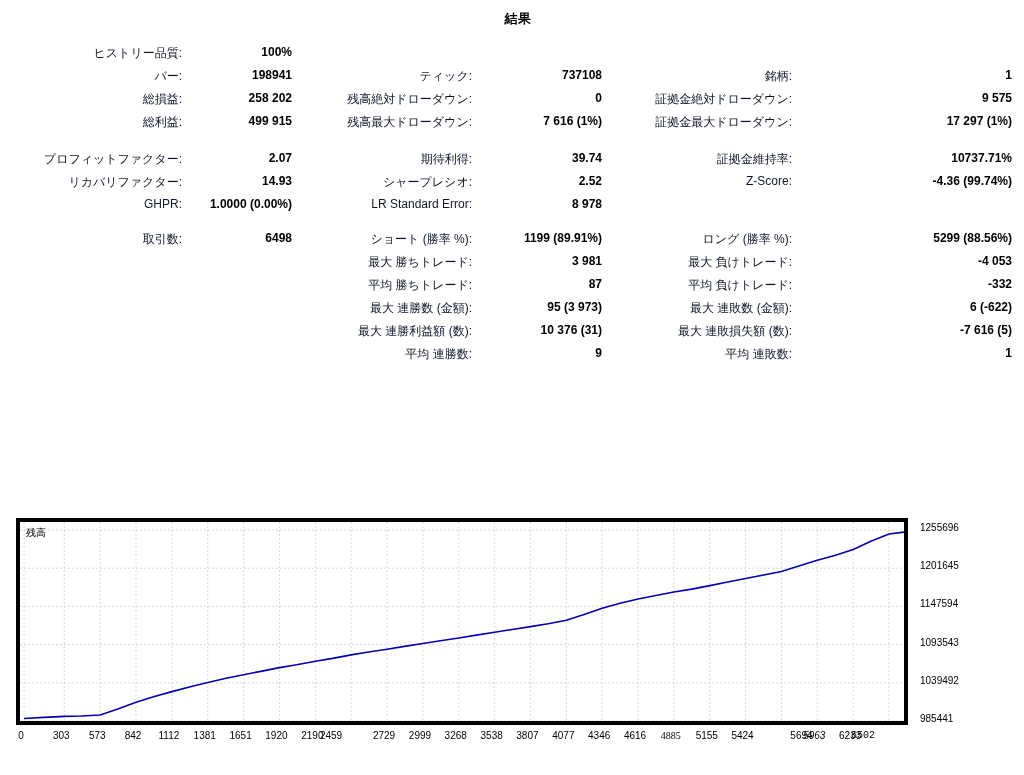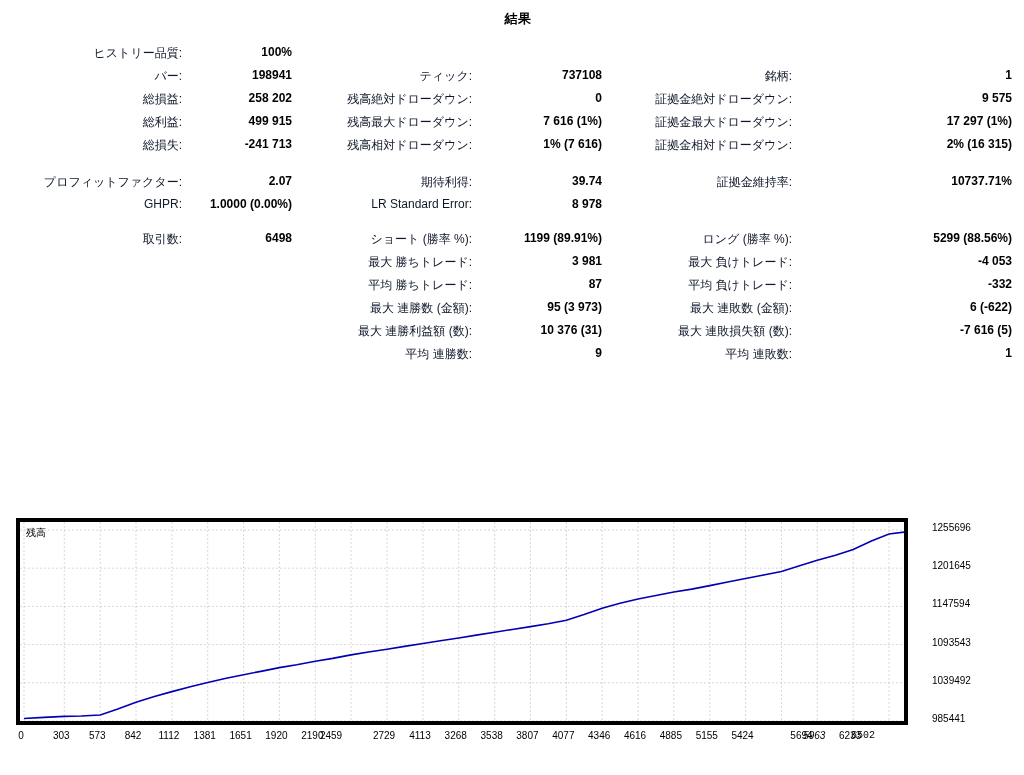--- a/index.html
+++ b/index.html
@@ -88,21 +88,21 @@
   .ylabels {
     position: absolute;
     left: 900px;
     top: 0;
     width: 92px;
     height: 207px;
   }
   .ylabels div {
     position: absolute;
     font-size: 10px;
-    left: 16px;
+    left: 4px;
     transform: translateY(-50%);
     white-space: nowrap;
   }
   .xlabels {
     position: absolute;
     left: 0;
     top: 212px;
     width: 892px;
     height: 20px;
   }
@@ -155,38 +155,38 @@
           <td class="val">9 575</td>
         </tr>
         <tr>
           <td class="lbl">総利益:</td>
           <td class="val">499 915</td>
           <td class="lbl">残高最大ドローダウン:</td>
           <td class="val">7 616 (1%)</td>
           <td class="lbl">証拠金最大ドローダウン:</td>
           <td class="val">17 297 (1%)</td>
         </tr>
-        <tr>
-          <td class="lbl">総損失:</td>
-          <td class="val">-241 713</td>
-          <td class="lbl">残高相対ドローダウン:</td>
-          <td class="val">1% (7 616)</td>
-          <td class="lbl">証拠金相対ドローダウン:</td>
-          <td class="val">2% (16 315)</td>
-        </tr>
         <tr class="spacer">
           <td colspan="6"></td>
         </tr>
         <tr>
           <td class="lbl">プロフィットファクター:</td>
           <td class="val">2.07</td>
           <td class="lbl">期待利得:</td>
           <td class="val">39.74</td>
           <td class="lbl">証拠金維持率:</td>
           <td class="val">10737.71%</td>
+        </tr>
+        <tr>
+          <td class="lbl">リカバリファクター:</td>
+          <td class="val">14.93</td>
+          <td class="lbl">シャープレシオ:</td>
+          <td class="val">2.52</td>
+          <td class="lbl">Z-Score:</td>
+          <td class="val">-4.36 (99.74%)</td>
         </tr>
         <tr>
           <td class="lbl">GHPR:</td>
           <td class="val">1.0000 (0.00%)</td>
           <td class="lbl">LR Standard Error:</td>
           <td class="val">8 978</td>
           <td class="lbl"></td>
           <td class="val"></td>
         </tr>
         <tr class="spacer">
@@ -295,28 +295,28 @@
       <div style="left: 45.3086px;">303</div>
       <div style="left: 81.2271px;">573</div>
       <div style="left: 117.013px;">842</div>
       <div style="left: 152.931px;">1112</div>
       <div style="left: 188.717px;">1381</div>
       <div style="left: 224.635px;">1651</div>
       <div style="left: 260.421px;">1920</div>
       <div style="left: 296.339px;">2190</div>
       <div style="left: 315px;">2459</div>
       <div style="left: 368.043px;">2729</div>
-      <div style="left: 403.962px;">4113</div>
+      <div style="left: 403.962px;">2999</div>
       <div style="left: 439.748px;">3268</div>
       <div style="left: 475.666px;">3538</div>
       <div style="left: 511.452px;">3807</div>
       <div style="left: 547.37px;">4077</div>
       <div style="left: 583.156px;">4346</div>
       <div style="left: 619.074px;">4616</div>
-      <div style="left: 654.86px;">4885</div>
+      <div style="left: 654.86px; font-family: Liberation Serif, serif;">4885</div>
       <div style="left: 690.778px;">5155</div>
       <div style="left: 726.564px;">5424</div>
       <div style="left: 762.482px; margin-left: 23px;">5694</div>
       <div style="left: 798.268px; font-style: italic;">5963</div>
       <div style="left: 834.186px;">6233</div>
       <div style="left: 847px; font-family: Liberation Mono, monospace;">6502</div>
     </div>
 </div>
 
 </body></html>

